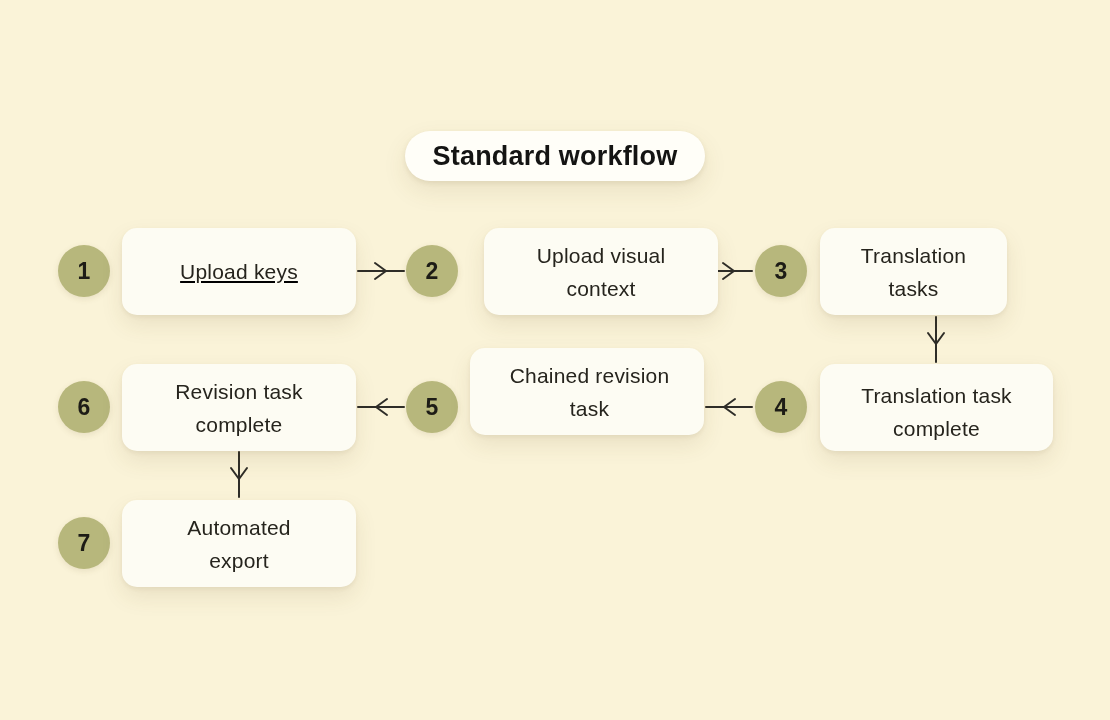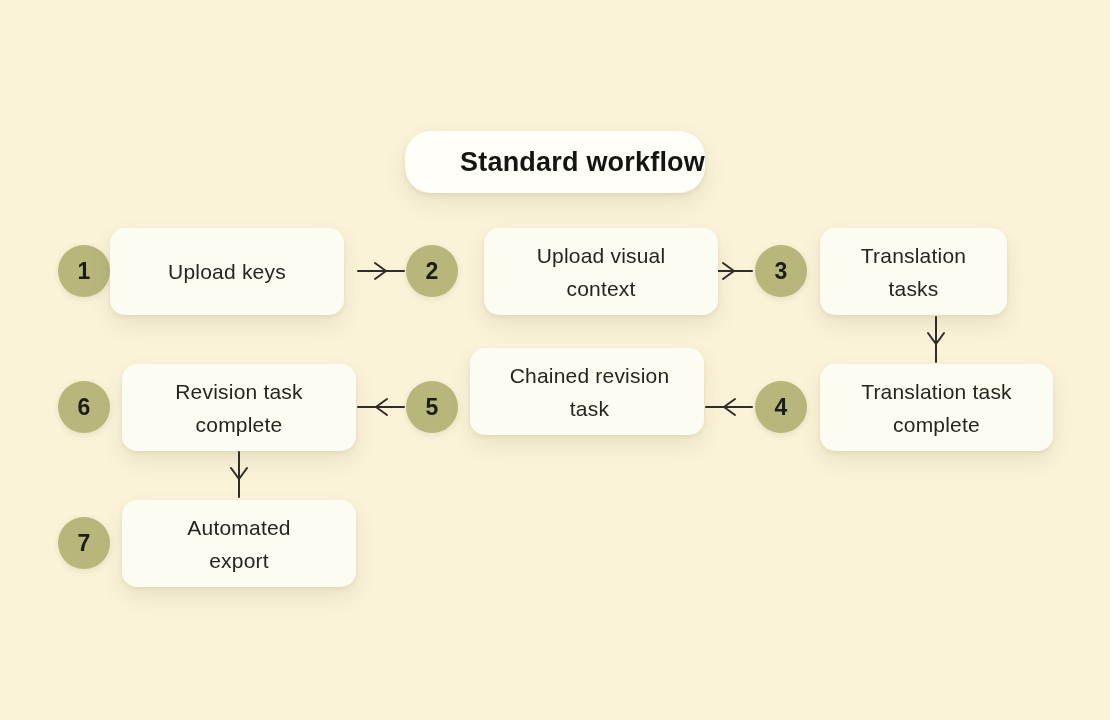--- a/index.html
+++ b/index.html
@@ -7,24 +7,24 @@
     position: relative;
     width: 1110px;
     height: 720px;
     background: #faf3d8;
     overflow: hidden;
     font-family: "Liberation Sans", sans-serif;
   }
   .title-pill {
     position: absolute;
     left: 405px; top: 131px;
-    width: 300px; height: 62px;
+    width: 300px; height: 50px;
     background: #fffef8;
     border-radius: 26px;
-    display: flex; align-items: center; justify-content: flex-end;
+    display: flex; align-items: center; justify-content: center;
     box-shadow: 0 2px 5px rgba(96, 82, 34, 0.10), 0 10px 24px rgba(96, 82, 34, 0.10);
   }
   .title-text {
     font-size: 27px;
     font-weight: 700;
     color: #141413;
     letter-spacing: 0.2px;
     white-space: nowrap;
   }
   .card {
@@ -103,21 +103,21 @@
     </g>
     <g>
       <line x1="239" y1="452" x2="239" y2="497"></line>
       <polyline points="231,468 239,479 247,468"></polyline>
     </g>
   </svg>
 
   <div class="num-circle" style="left:58px; top:245px;">
     <span class="num">1</span>
   </div>
-  <div class="card" style="left:110px; top:228px;">
+  <div class="card" style="left:122px; top:228px;text-decoration:underline;">
     <span class="card-label">Upload keys</span>
   </div>
 
   <div class="num-circle" style="left:406px; top:245px;">
     <span class="num">2</span>
   </div>
   <div class="card" style="left:470px; top:228px;margin-left:14px;">
     <span class="card-label">Upload visual
 context</span>
   </div>
@@ -125,21 +125,21 @@
   <div class="num-circle" style="left:755px; top:245px;">
     <span class="num">3</span>
   </div>
   <div class="card" style="left:820px; top:228px; width:187px;">
     <span class="card-label">Translation tasks</span>
   </div>
 
   <div class="num-circle" style="left:755px; top:381px;">
     <span class="num">4</span>
   </div>
-  <div class="card" style="left:820px; top:364px; width:233px;">
+  <div class="card" style="left:820px; top:364px; width:233px;align-items:flex-end;">
     <span class="card-label">Translation task
 complete</span>
   </div>
 
   <div class="num-circle" style="left:406px; top:381px;">
     <span class="num">5</span>
   </div>
   <div class="card" style="left:470px; top:348px;padding-left:19px;">
     <span class="card-label">Chained revision
 task</span>

